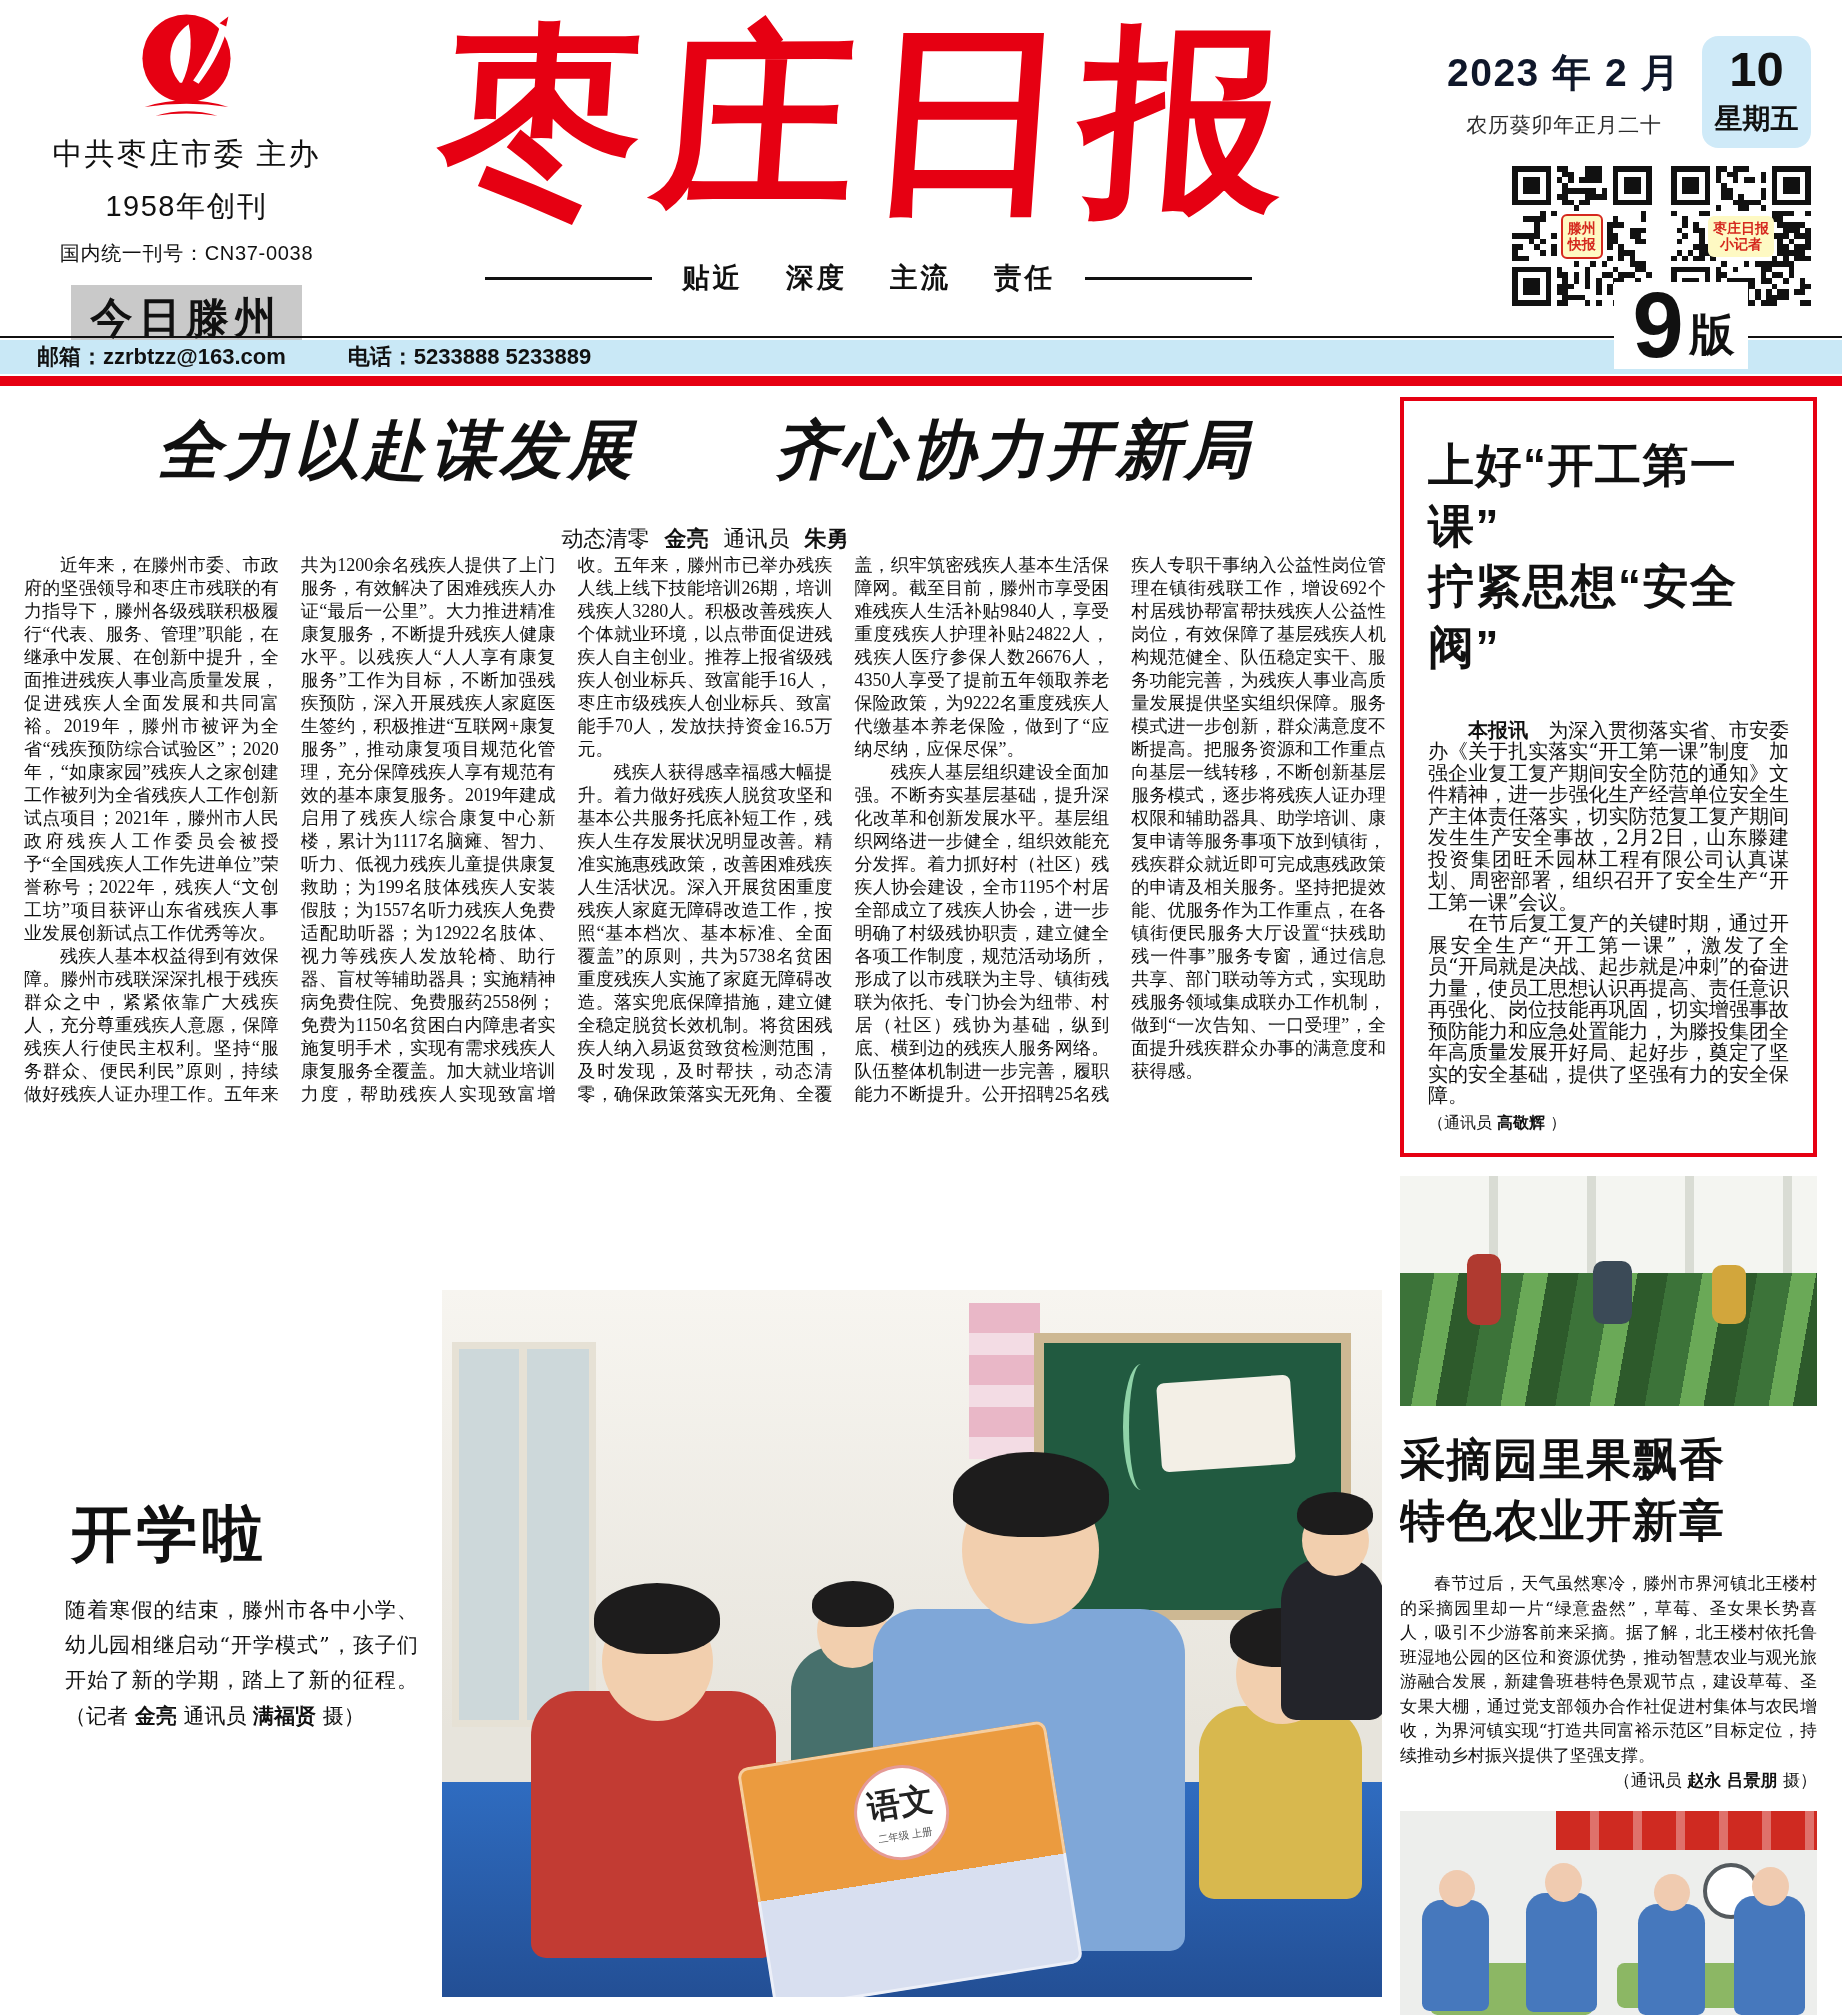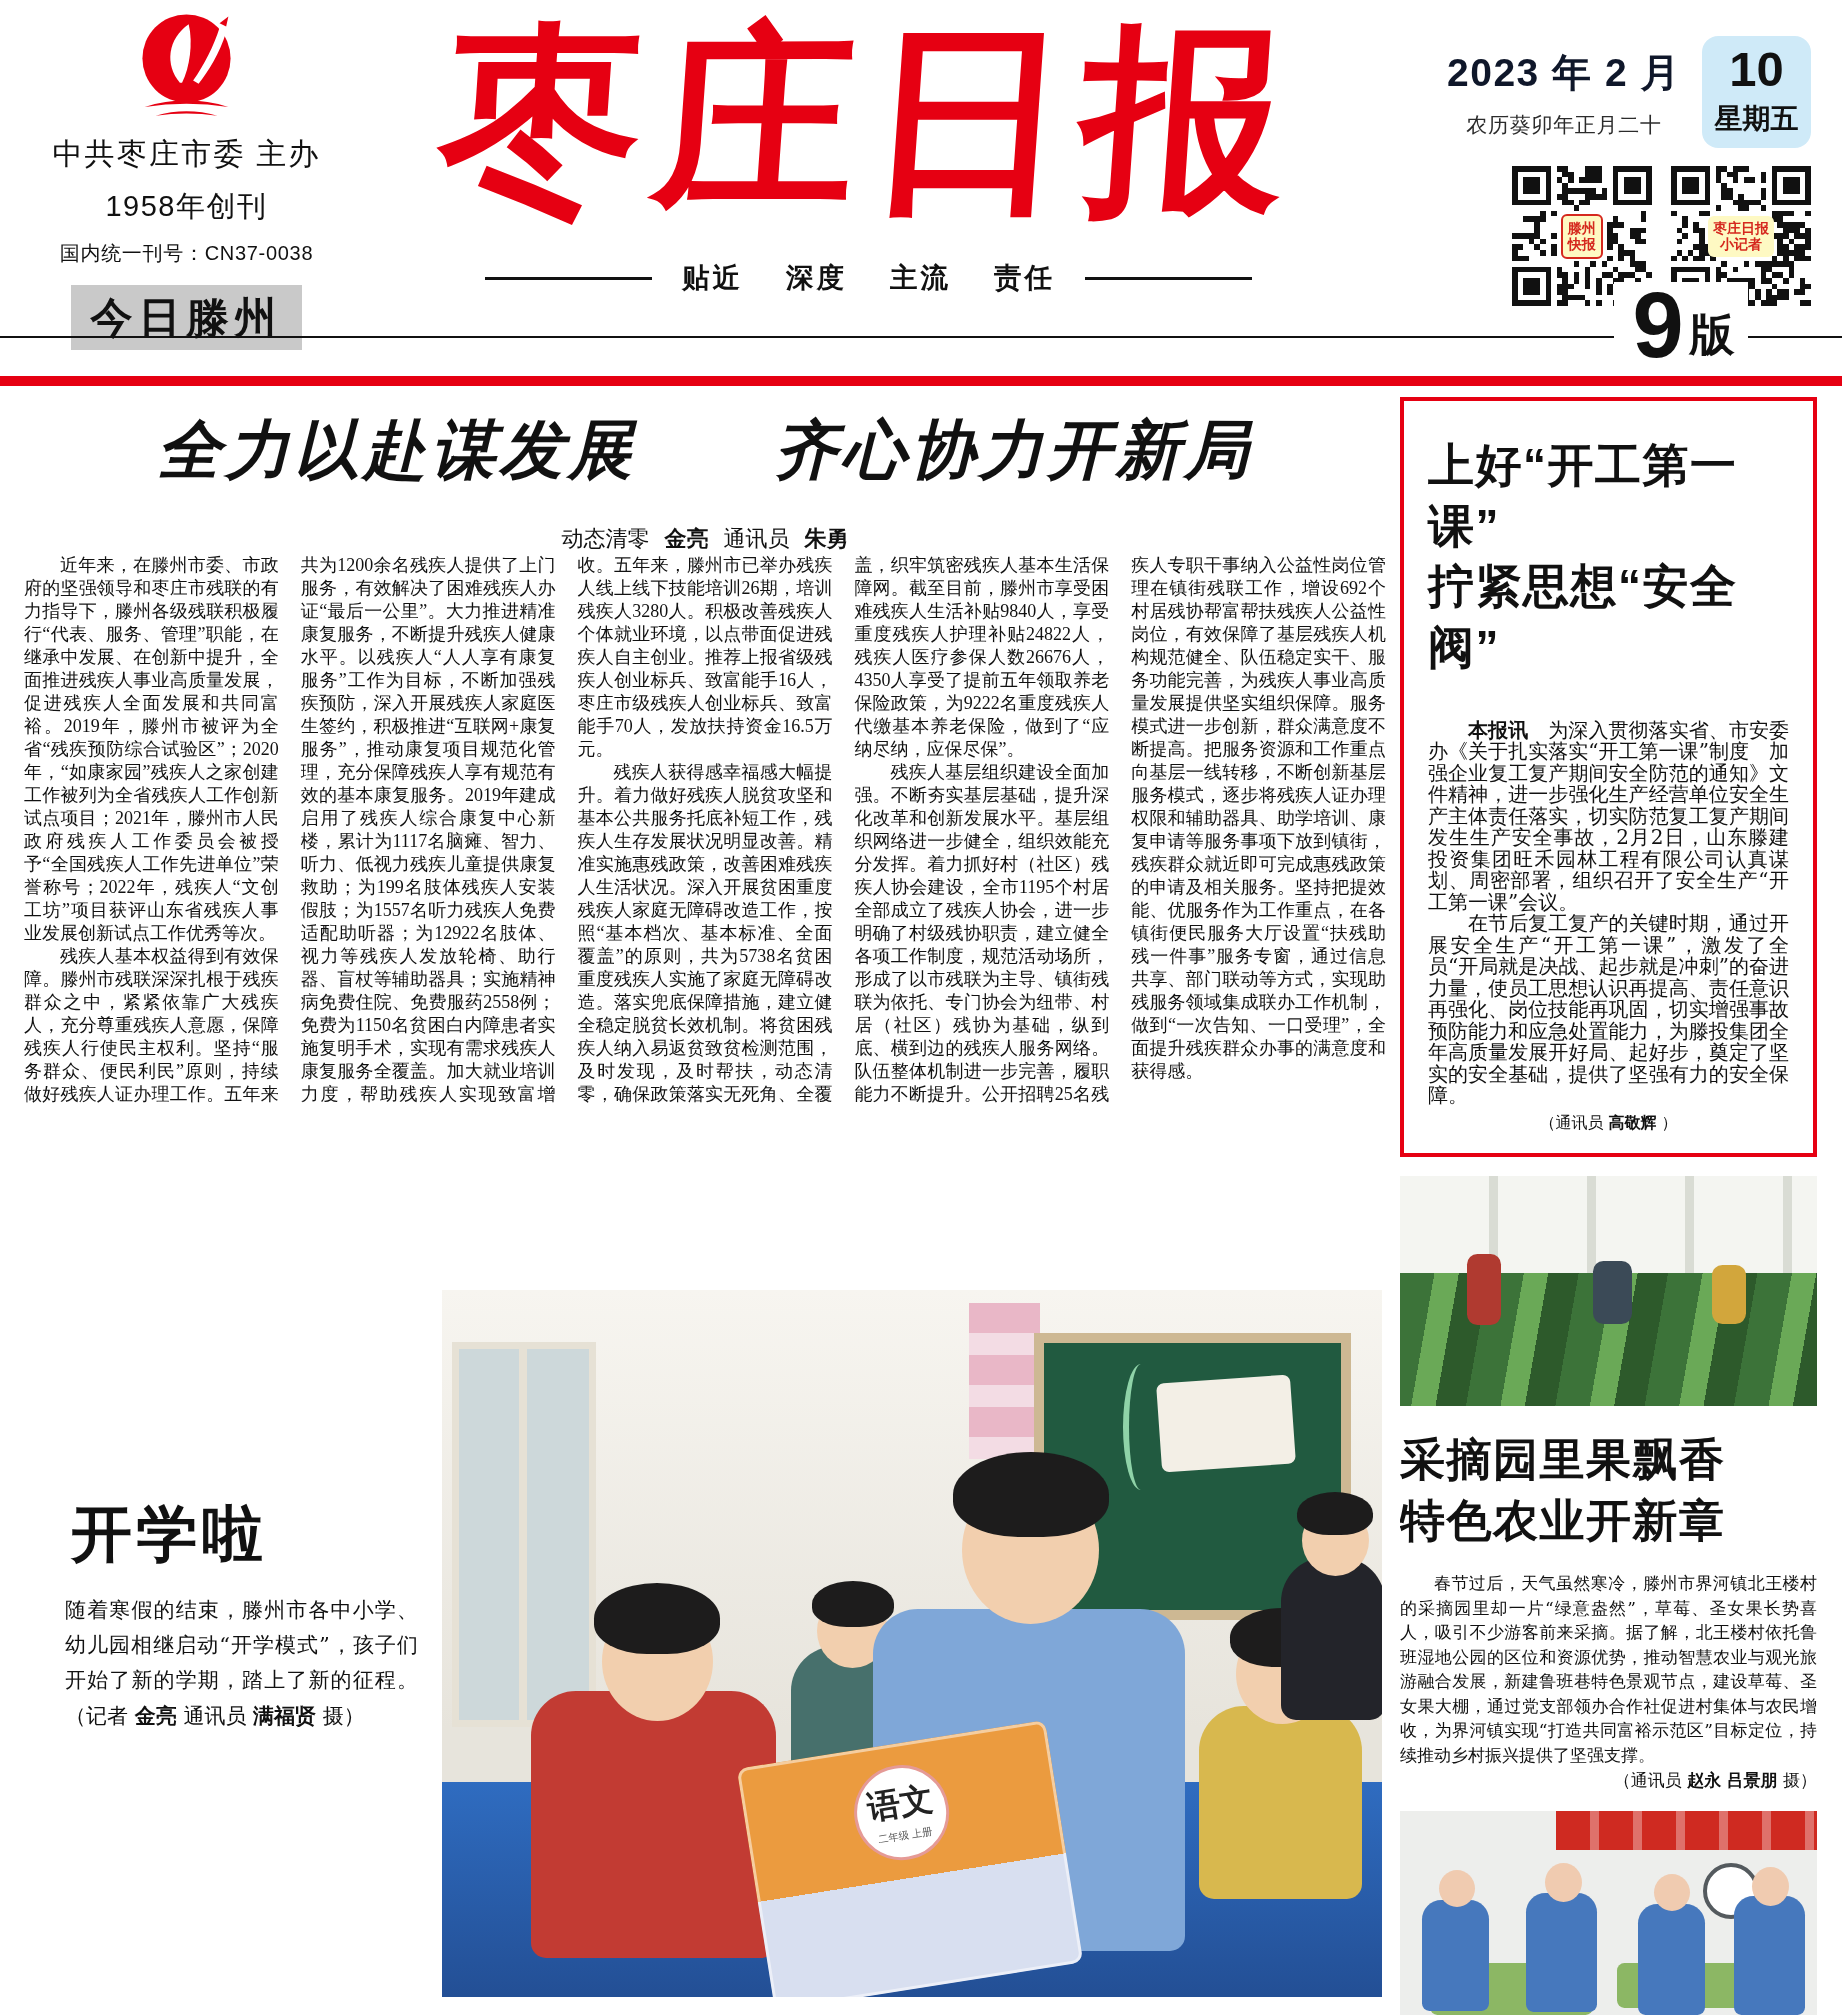--- a/index.html
+++ b/index.html
@@ -96,21 +96,21 @@
   .book-circle .bs{font-size:10.4px;color:#555;margin-top:3px;}
 
   
   .sidebar{position:absolute;left:1400px;top:397px;width:417px;height:1618px;
       display:flex;flex-direction:column;gap:19.3px;overflow:hidden;}
   .red-box{border:4.5px solid #e60012;padding:34px 24px 19.3px;}
   .box-title{font-size:46px;font-weight:900;line-height:1.32;letter-spacing:1.5px;}
   .box-body{margin-top:42px;font-family:"DejaVu Serif",serif;font-size:20px;line-height:21.5px;text-align:justify;}
   .box-body p{text-indent:2em;margin:0;}
   .box-body b{font-weight:700;}
-  .box-sig{text-align:center;margin-top:6px;font-size:16px;font-family:"DejaVu Serif",serif;}
+  .box-sig{text-align:left;margin-top:6px;font-size:16px;font-family:"DejaVu Serif",serif;}
   .box-sig b{font-weight:700;}
 
   .greenhouse{height:230px;position:relative;overflow:hidden;background:#eef0ea;}
   .gh-roof{position:absolute;left:0;right:0;top:0;height:46%;
       background:repeating-linear-gradient(90deg,#f4f5f1 0 89px,#d9dcd4 89px 98px);}
   .gh-crops{position:absolute;left:0;right:0;bottom:0;height:58%;
       background:repeating-linear-gradient(100deg,#3c7339 0 34px,#6aa957 34px 58px,#2d5a2b 58px 88px);}
   .gh-person{position:absolute;border-radius:10.4px;}
 
   .farm-title{font-family:"DejaVu Serif",serif;font-size:45px;font-weight:900;line-height:1.35;letter-spacing:1.5px;margin-top:4.5px;}
@@ -522,20 +522,24 @@
           <div class="lbl">
             <div>枣庄日报</div>
             <div>小记者</div>
           </div>
         </div>
       </div>
     </div>
   </div>
 
   <div class="rule"></div>
+  <div class="info-bar">
+    <span>邮箱：zzrbtzz@163.com</span>
+    <span>电话：5233888   5233889</span>
+  </div>
   <div class="red-bar"></div>
   <div class="page-badge">
     <span class="badge-num">9</span>
     <span class="badge-suffix">版</span>
   </div>
 
   <div class="main-left">
     <div class="kicker">全力以赴谋发展　　齐心协力开新局</div>
     <div class="byline">
       <span>动态清零</span>

